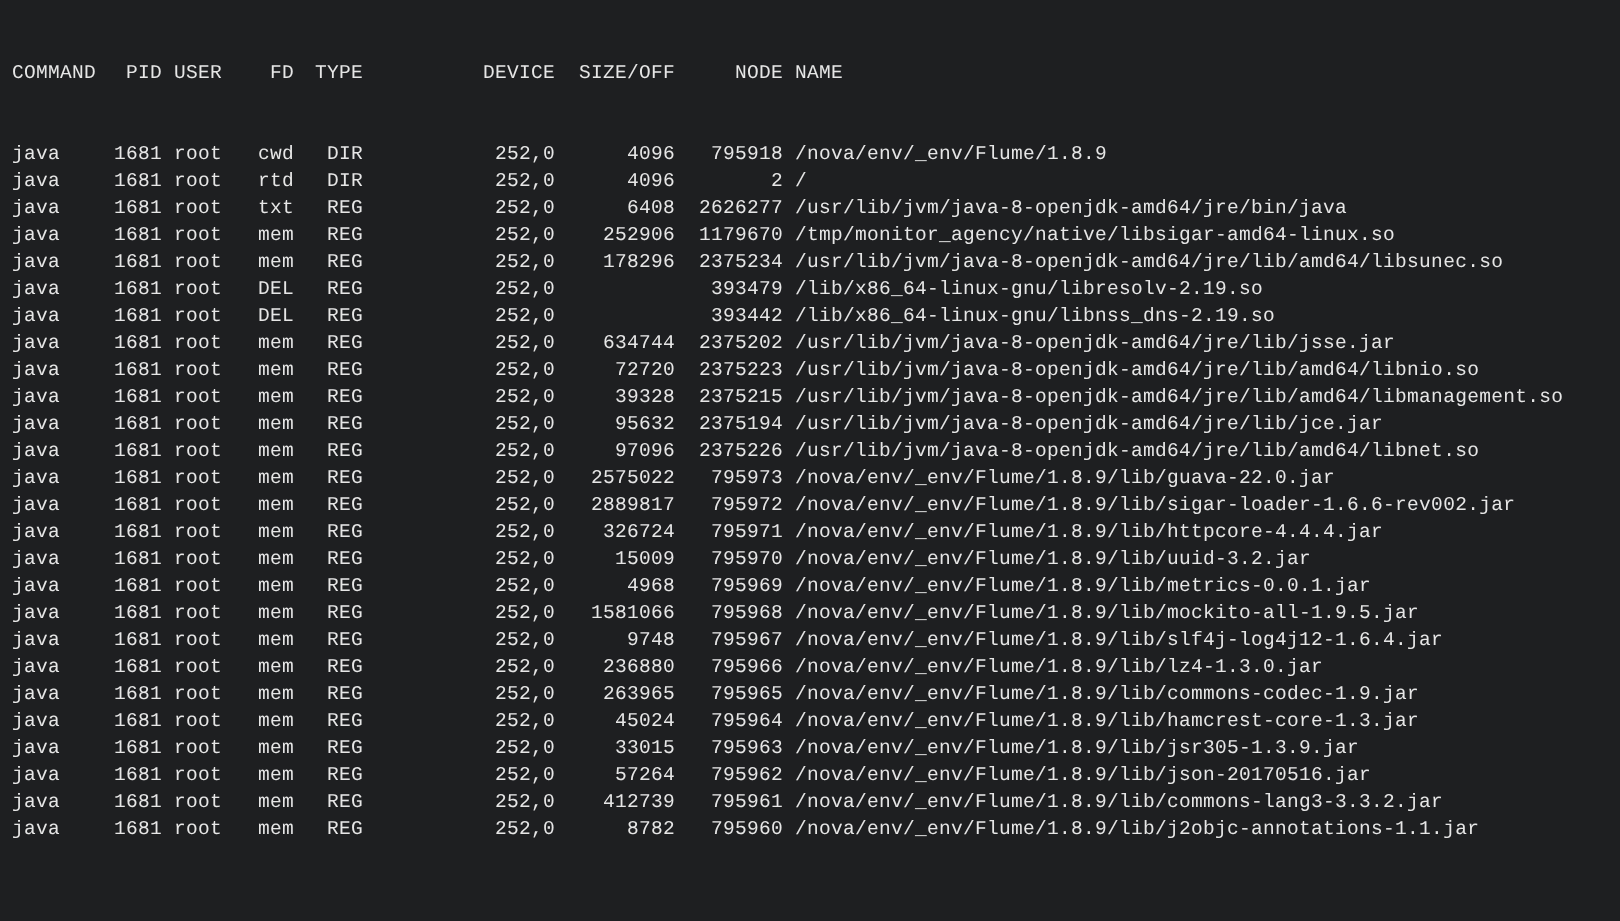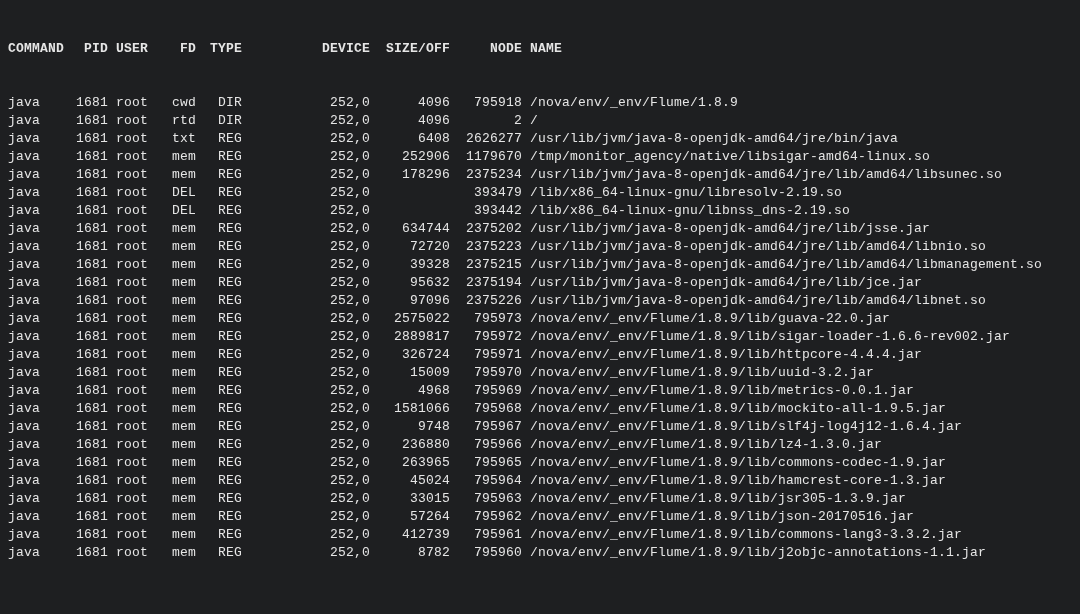--- a/index.html
+++ b/index.html
@@ -1,19 +1,19 @@
 <!DOCTYPE html>
 <html><head>
 <meta charset="utf-8">
 <style>
   html,body{margin:0;padding:0;background:#1e1f21;color:#e6e6e6}
   body{width:1080px;height:614px;overflow:hidden;font-family:ui-monospace,Menlo,Consolas,"Liberation Mono",monospace;font-size:13px;line-height:18px;letter-spacing:.2px}
   #wrap{padding:4px 8px 8px 8px;white-space:pre}
   .prompt{color:#e6e6e6}
-  .hdr{font-weight:700}
+  .hdr{font-weight:400}
   .row{height:18px}
   .cmd {display:inline-block;width:58px}
   .pid {display:inline-block;width:42px;text-align:right}
   .usr {display:inline-block;width:42px}
   .fd  {display:inline-block;width:38px;text-align:right;margin-right:6px}
   .typ {display:inline-block;width:40px;text-align:right}
   .dev {display:inline-block;width:128px;text-align:right}
   .sz  {display:inline-block;width:80px;text-align:right}
   .nd  {display:inline-block;width:72px;text-align:right}
   .nm  {display:inline-block;padding-left:8px}

